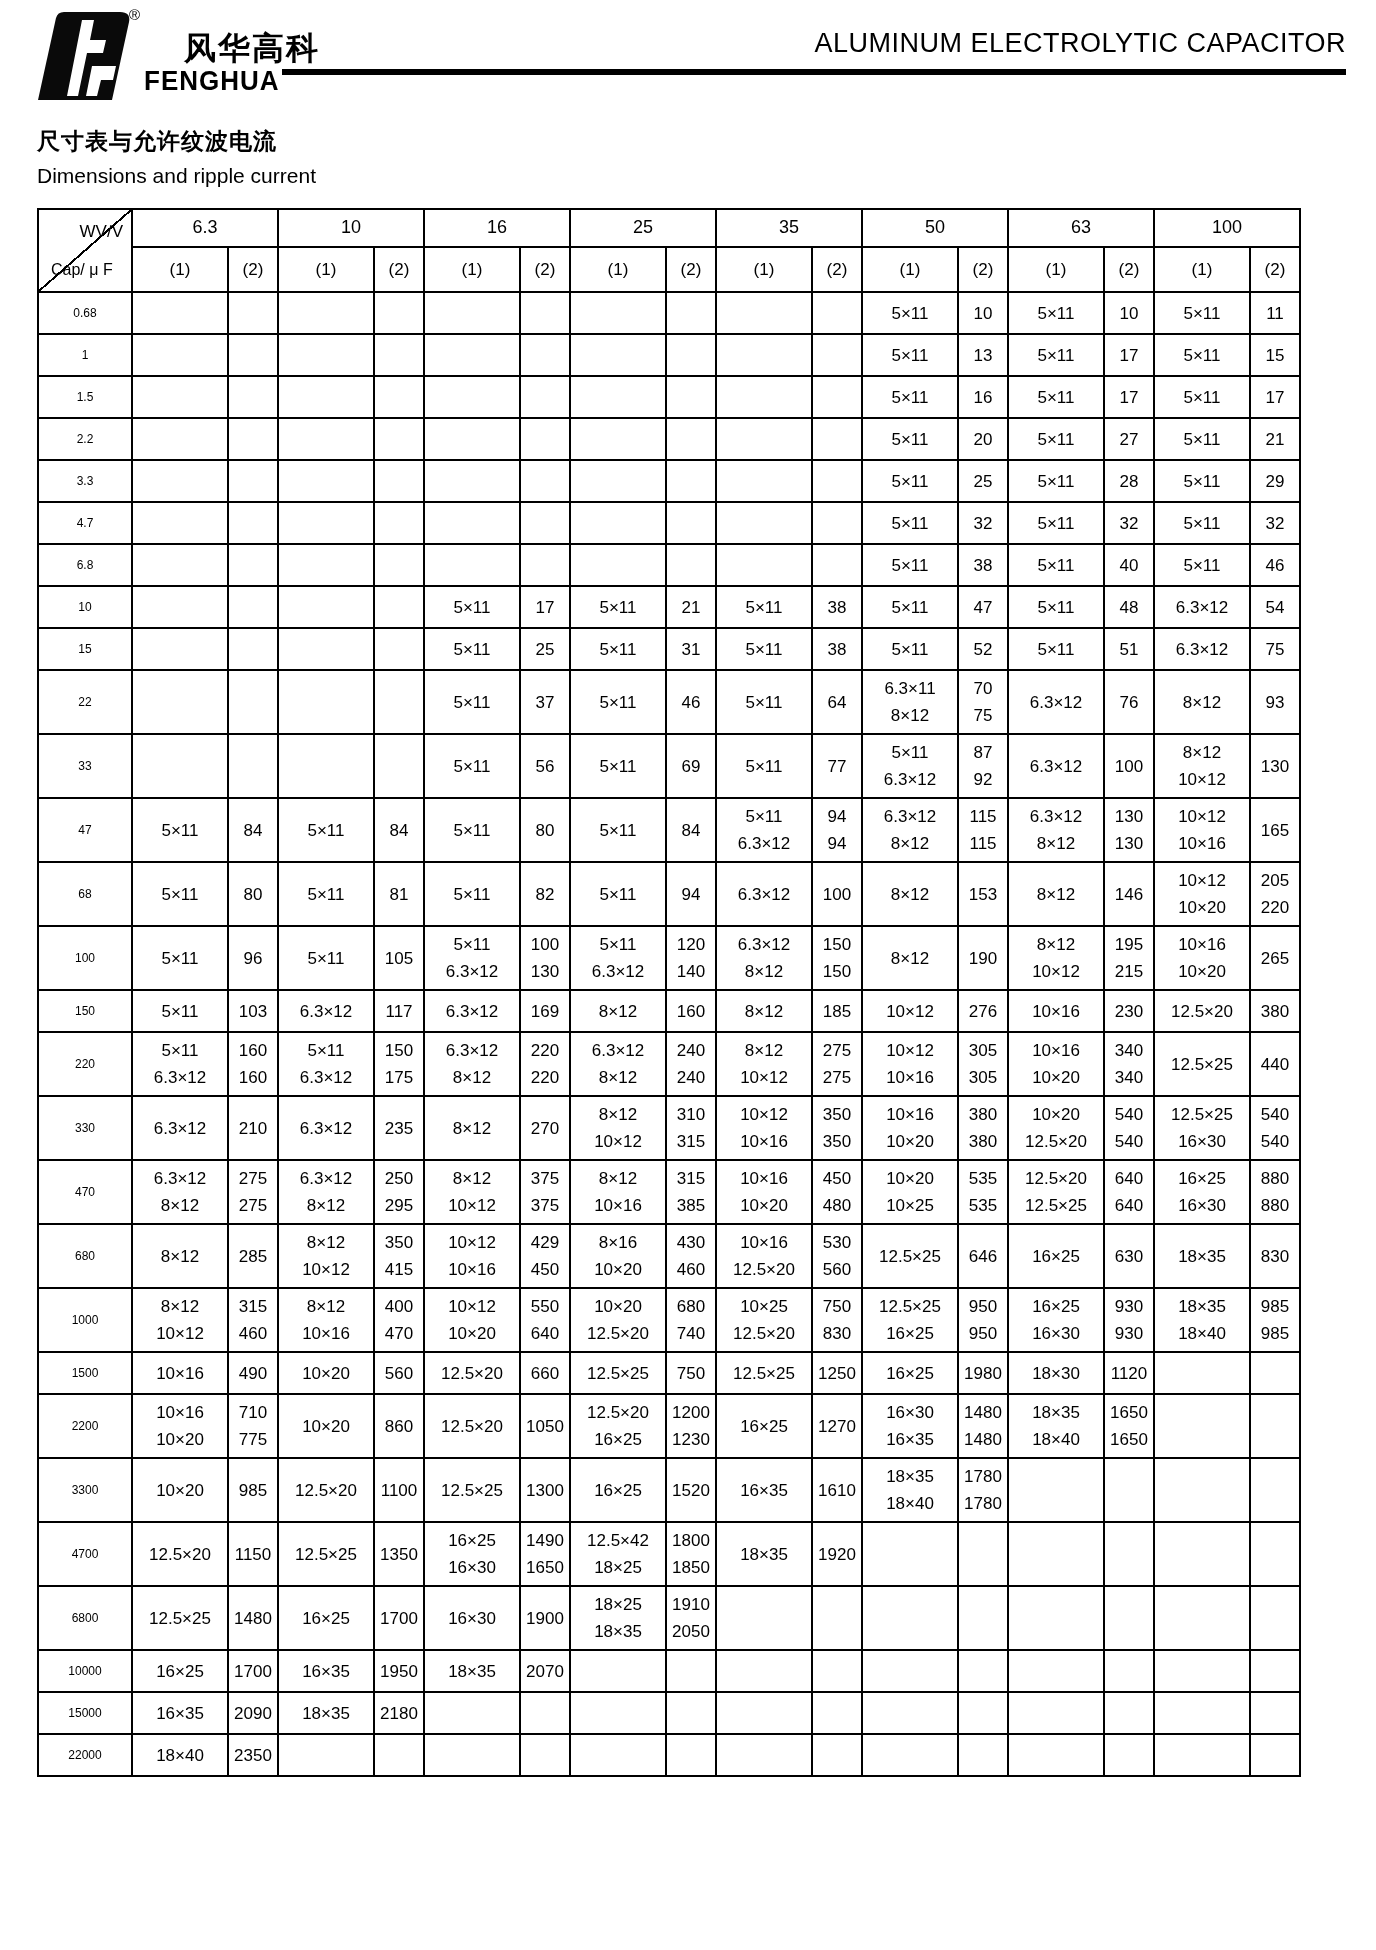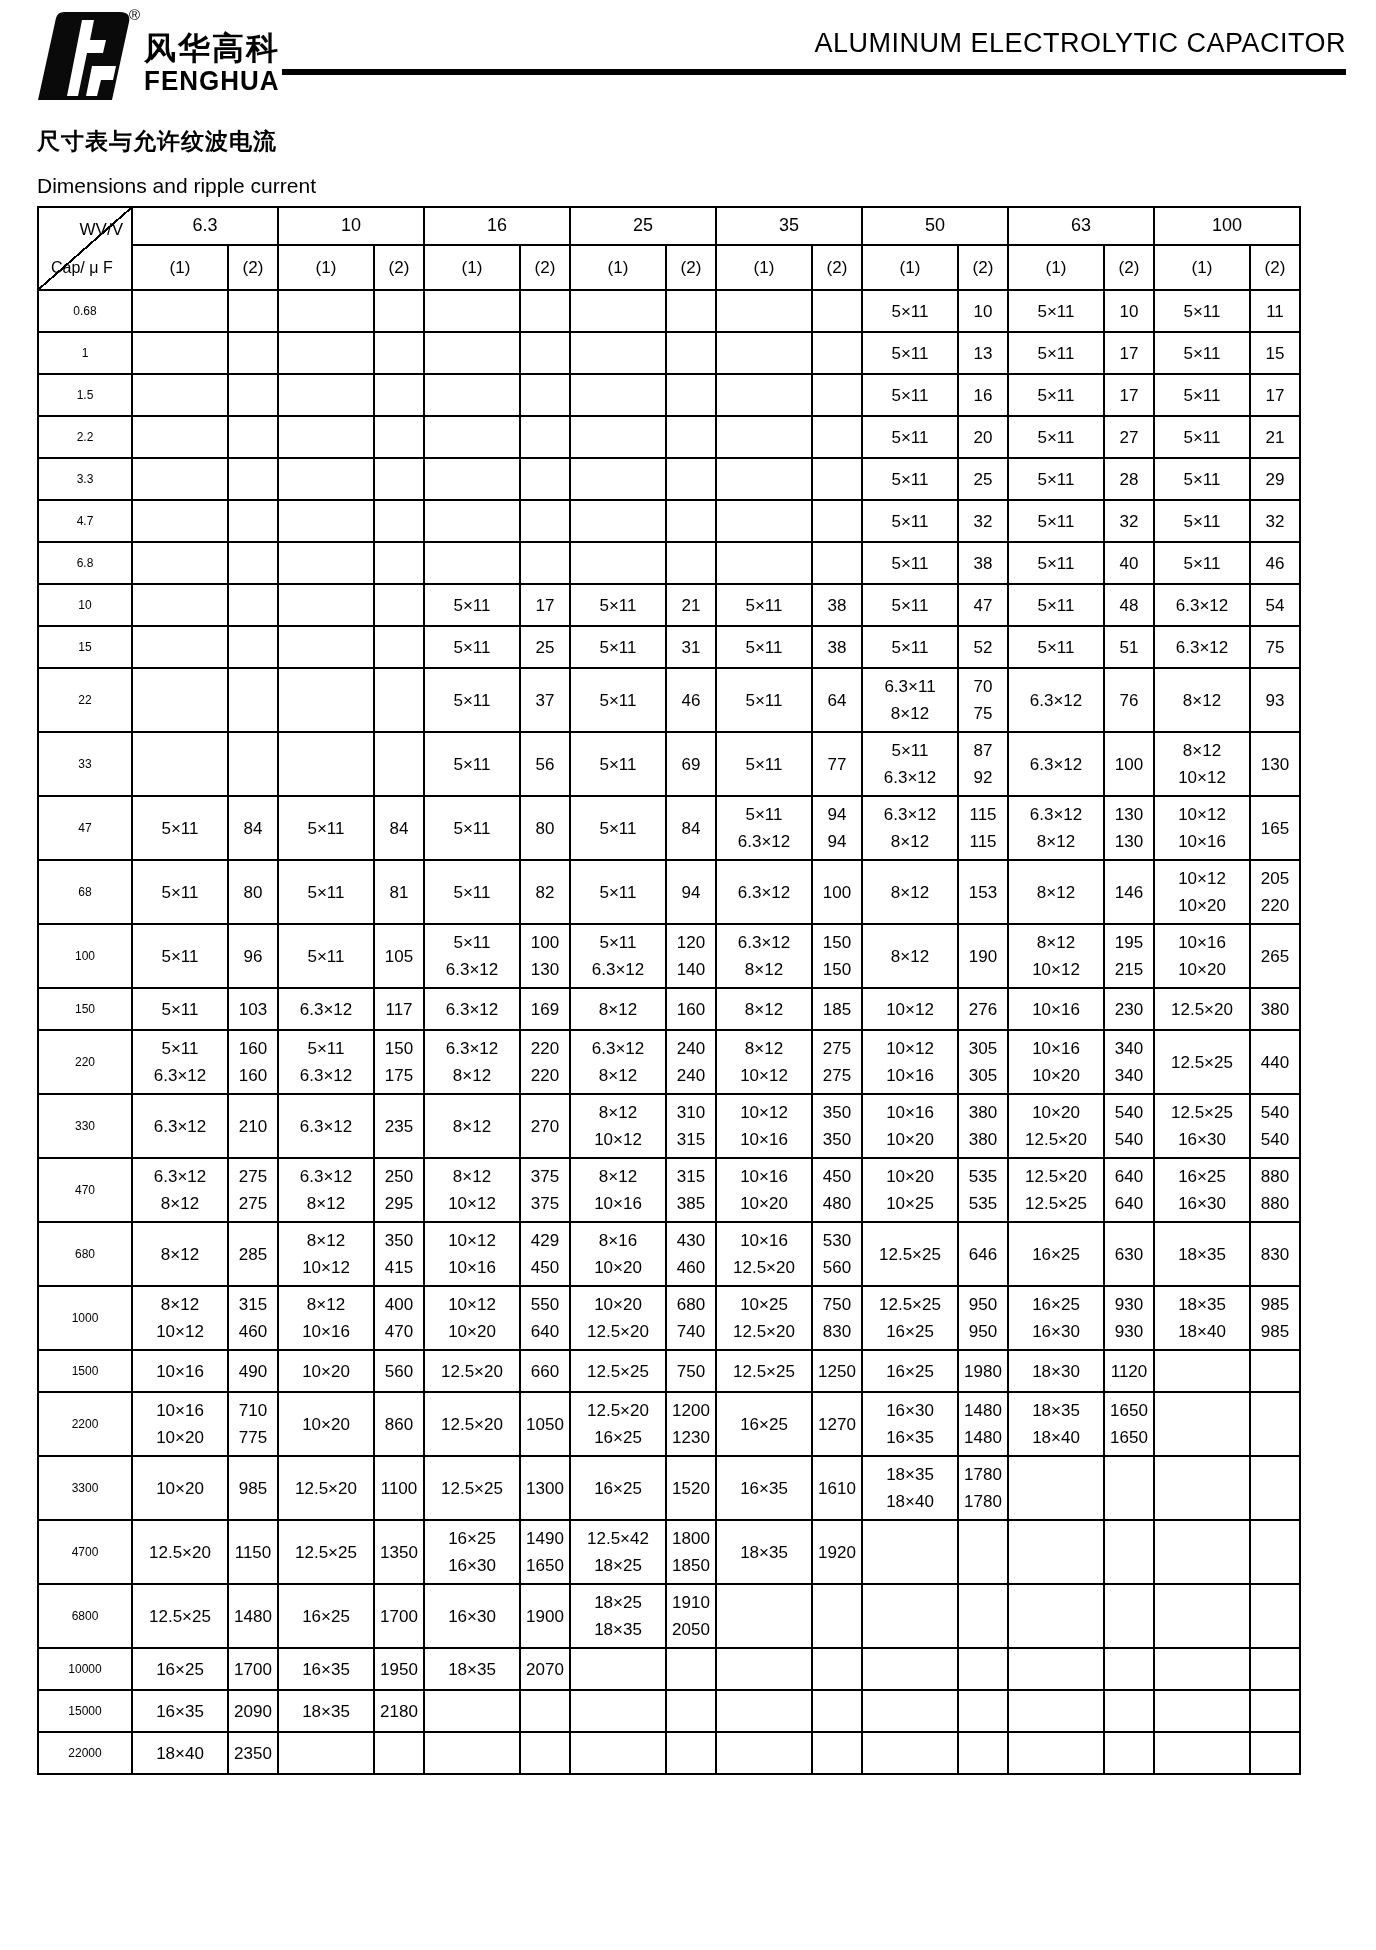--- a/index.html
+++ b/index.html
@@ -9,33 +9,33 @@
     background: #ffffff; color: #000;
     font-family: "Liberation Sans", sans-serif;
     overflow: hidden;
   }
   
   .topbar { display:flex; align-items:flex-start; padding:10px 30px 0 34px; }
   .brand { display:flex; align-items:flex-start; gap:10px; width:240px; flex:none; }
   .logo-mark { position:relative; width:100px; height:92px; flex:none; }
   .logo-mark .reg { position:absolute; top:-4px; right:-6px; font-size:15px; }
   .brand-text { padding-top:22px; }
-  .brand-zh { font-size:32px; font-weight:bold; letter-spacing:2px; line-height:1.05; white-space:nowrap; }
+  .brand-zh { font-size:32px; font-weight:bold; letter-spacing:2px; line-height:1.05; white-space:nowrap;margin-left:40px; }
   .brand-en { font-size:26px; font-weight:bold; letter-spacing:1px; line-height:1.1; transform:scaleY(1.05); transform-origin:left top; }
   .title-wrap { flex:1; padding-top:18px; margin-left:8px; }
   .doc-title { font-size:27px; font-weight:normal; text-align:right; letter-spacing:0.5px; margin:0; white-space:nowrap; }
   .rule { height:6px; background:#000; margin-top:10px; }
   
   .section { margin:24px 0 0 37px; }
   .sec-zh { font-size:23px; font-weight:bold; letter-spacing:1px; }
-  .sec-en { font-size:21px; margin-top:17px; }
+  .sec-en { font-size:21px; margin-top:7px; }
   
   table.dim-table {
     border-collapse: collapse; table-layout: fixed;
-    margin: 8px 0 0 37px;
+    margin: 20px 0 0 37px;
     font-size: 17px;
   }
   .dim-table th, .dim-table td {
     border: 2px solid #000;
     text-align: center; vertical-align: middle;
     padding: 4px 1px;
     white-space: pre-line;
     line-height: 27px;
     overflow: hidden;
   }

